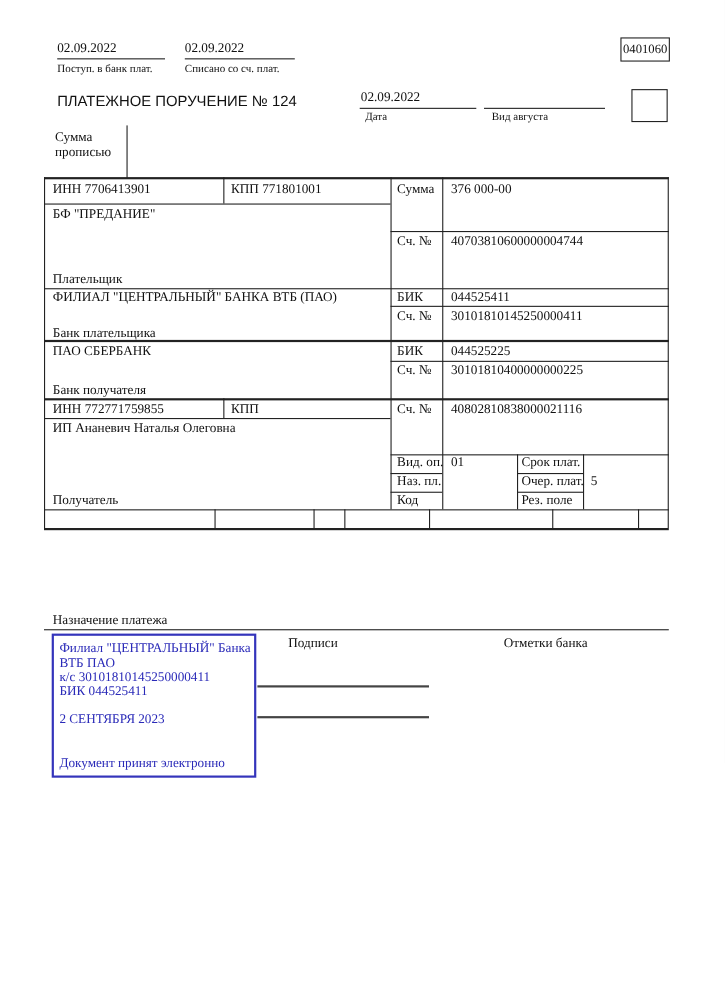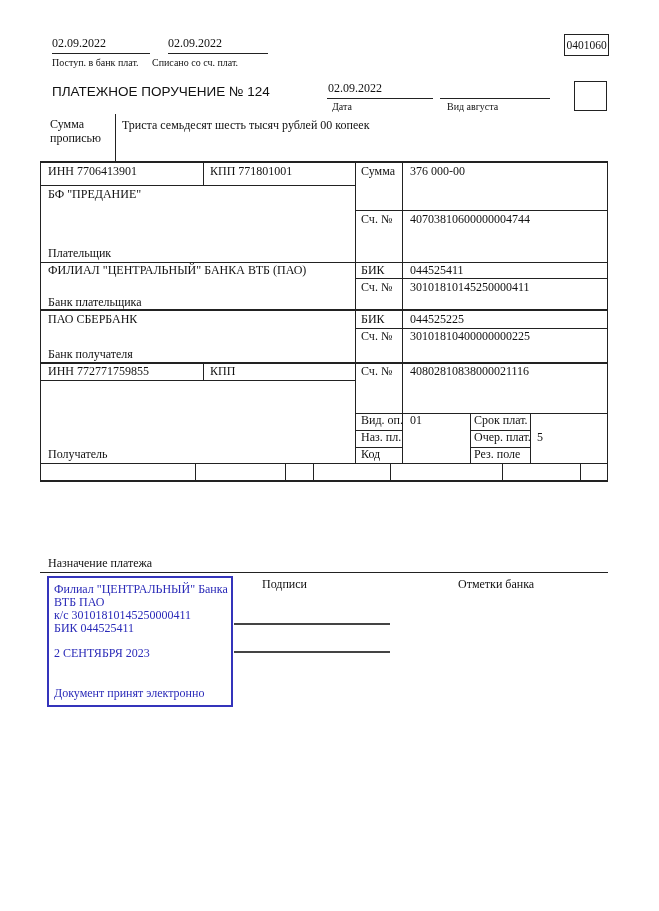--- a/index.html
+++ b/index.html
@@ -24,41 +24,40 @@
 <body>
 
 <div class="sheet">
 
   <div class="t" style="left:52px;top:37px">02.09.2022</div>
   <div class="hl" style="left:52px;top:53px;width:98px"></div>
   <div class="t xs" style="left:52px;top:57px">Поступ. в банк плат.</div>
 
   <div class="t" style="left:168px;top:37px">02.09.2022</div>
   <div class="hl" style="left:168px;top:53px;width:100px"></div>
-  <div class="t xs" style="left:152px;top:57px">Списано со сч. плат.</div>
+  <div class="t xs" style="left:168px;top:57px">Списано со сч. плат.</div>
 
   <div class="box code-box" style="left:564px;top:34px;width:43px;height:20px">
     <span>0401060</span>
   </div>
 
   <div class="t title" style="left:52px;top:84px">ПЛАТЕЖНОЕ ПОРУЧЕНИЕ № 124</div>
 
   <div class="t" style="left:328px;top:82px">02.09.2022</div>
   <div class="hl" style="left:327px;top:98px;width:106px"></div>
   <div class="t xs" style="left:332px;top:101px">Дата</div>
 
   <div class="hl" style="left:440px;top:98px;width:110px"></div>
   <div class="t xs" style="left:447px;top:101px">Вид августа</div>
 
   <div class="box" style="left:574px;top:81px;width:31px;height:28px"></div>
 
   <div class="t sm" style="left:50px;top:118px">Сумма</div>
   <div class="t sm" style="left:50px;top:132px">прописью</div>
   <div class="vl" style="left:115px;top:114px;height:48px"></div>
-  <div class="t" style="left:122px;top:119px">Триста семьдесят шесть тысяч рублей 00 копеек</div>
 
   <div class="hl th" style="left:40px;top:161px;width:568px"></div>
   <div class="hl" style="left:40px;top:185px;width:315px"></div>
   <div class="hl" style="left:355px;top:210px;width:253px"></div>
   <div class="hl" style="left:40px;top:262px;width:568px"></div>
   <div class="hl" style="left:355px;top:278px;width:253px"></div>
   <div class="hl th" style="left:40px;top:309px;width:568px"></div>
   <div class="hl" style="left:355px;top:328px;width:253px"></div>
   <div class="hl th" style="left:40px;top:362px;width:568px"></div>
   <div class="hl" style="left:40px;top:380px;width:315px"></div>
@@ -107,20 +106,21 @@
   <div class="t sm" style="left:361px;top:313px">БИК</div>
   <div class="t" style="left:410px;top:313px">044525225</div>
   <div class="t sm" style="left:361px;top:330px">Сч. №</div>
   <div class="t" style="left:410px;top:330px">30101810400000000225</div>
   <div class="t sm" style="left:48px;top:348px">Банк получателя</div>
 
   <div class="t" style="left:48px;top:365px">ИНН 772771759855</div>
   <div class="t" style="left:210px;top:365px">КПП</div>
   <div class="t sm" style="left:361px;top:365px">Сч. №</div>
   <div class="t" style="left:410px;top:365px">40802810838000021116</div>
+  <div class="t" style="left:48px;top:383px">ИП Ананевич Наталья Олеговна</div>
   <div class="t sm" style="left:48px;top:448px">Получатель</div>
 
   <div class="t sm" style="left:361px;top:414px">Вид. оп.</div>
   <div class="t" style="left:410px;top:414px">01</div>
   <div class="t sm" style="left:474px;top:414px">Срок плат.</div>
   <div class="t sm" style="left:361px;top:431px">Наз. пл.</div>
   <div class="t sm" style="left:474px;top:431px">Очер. плат.</div>
   <div class="t" style="left:537px;top:431px">5</div>
   <div class="t sm" style="left:361px;top:448px">Код</div>
   <div class="t sm" style="left:474px;top:448px">Рез. поле</div>

